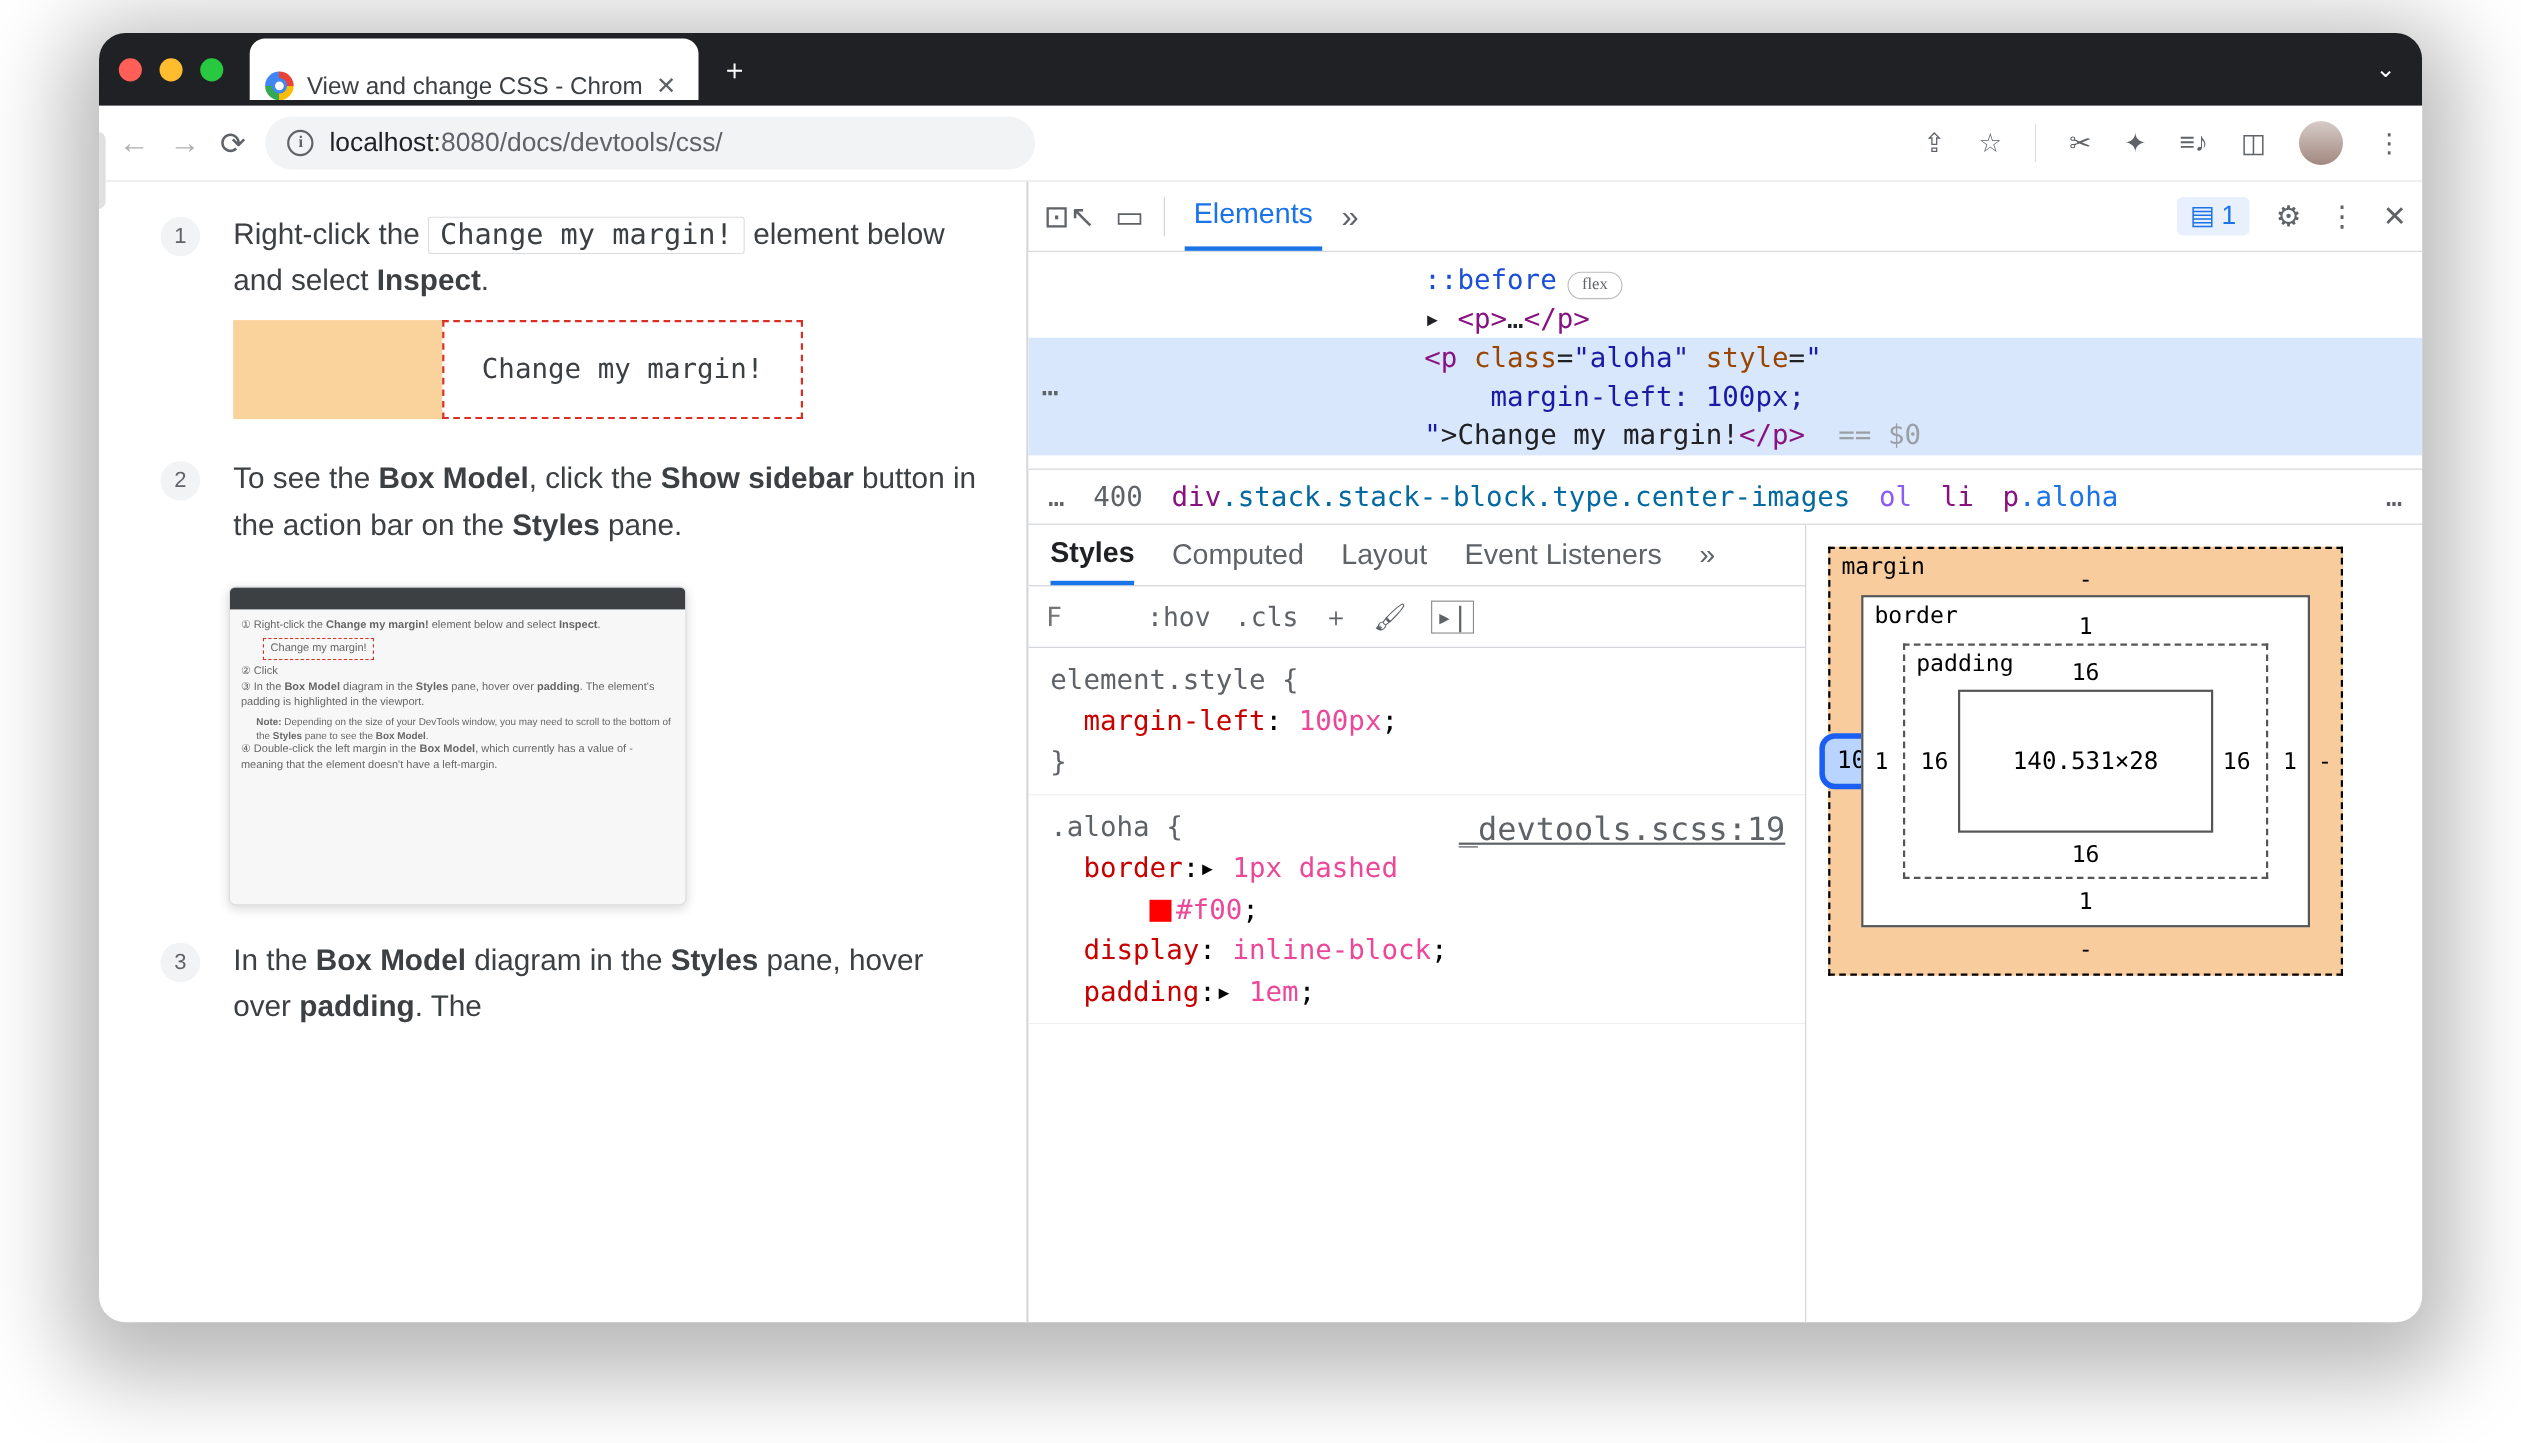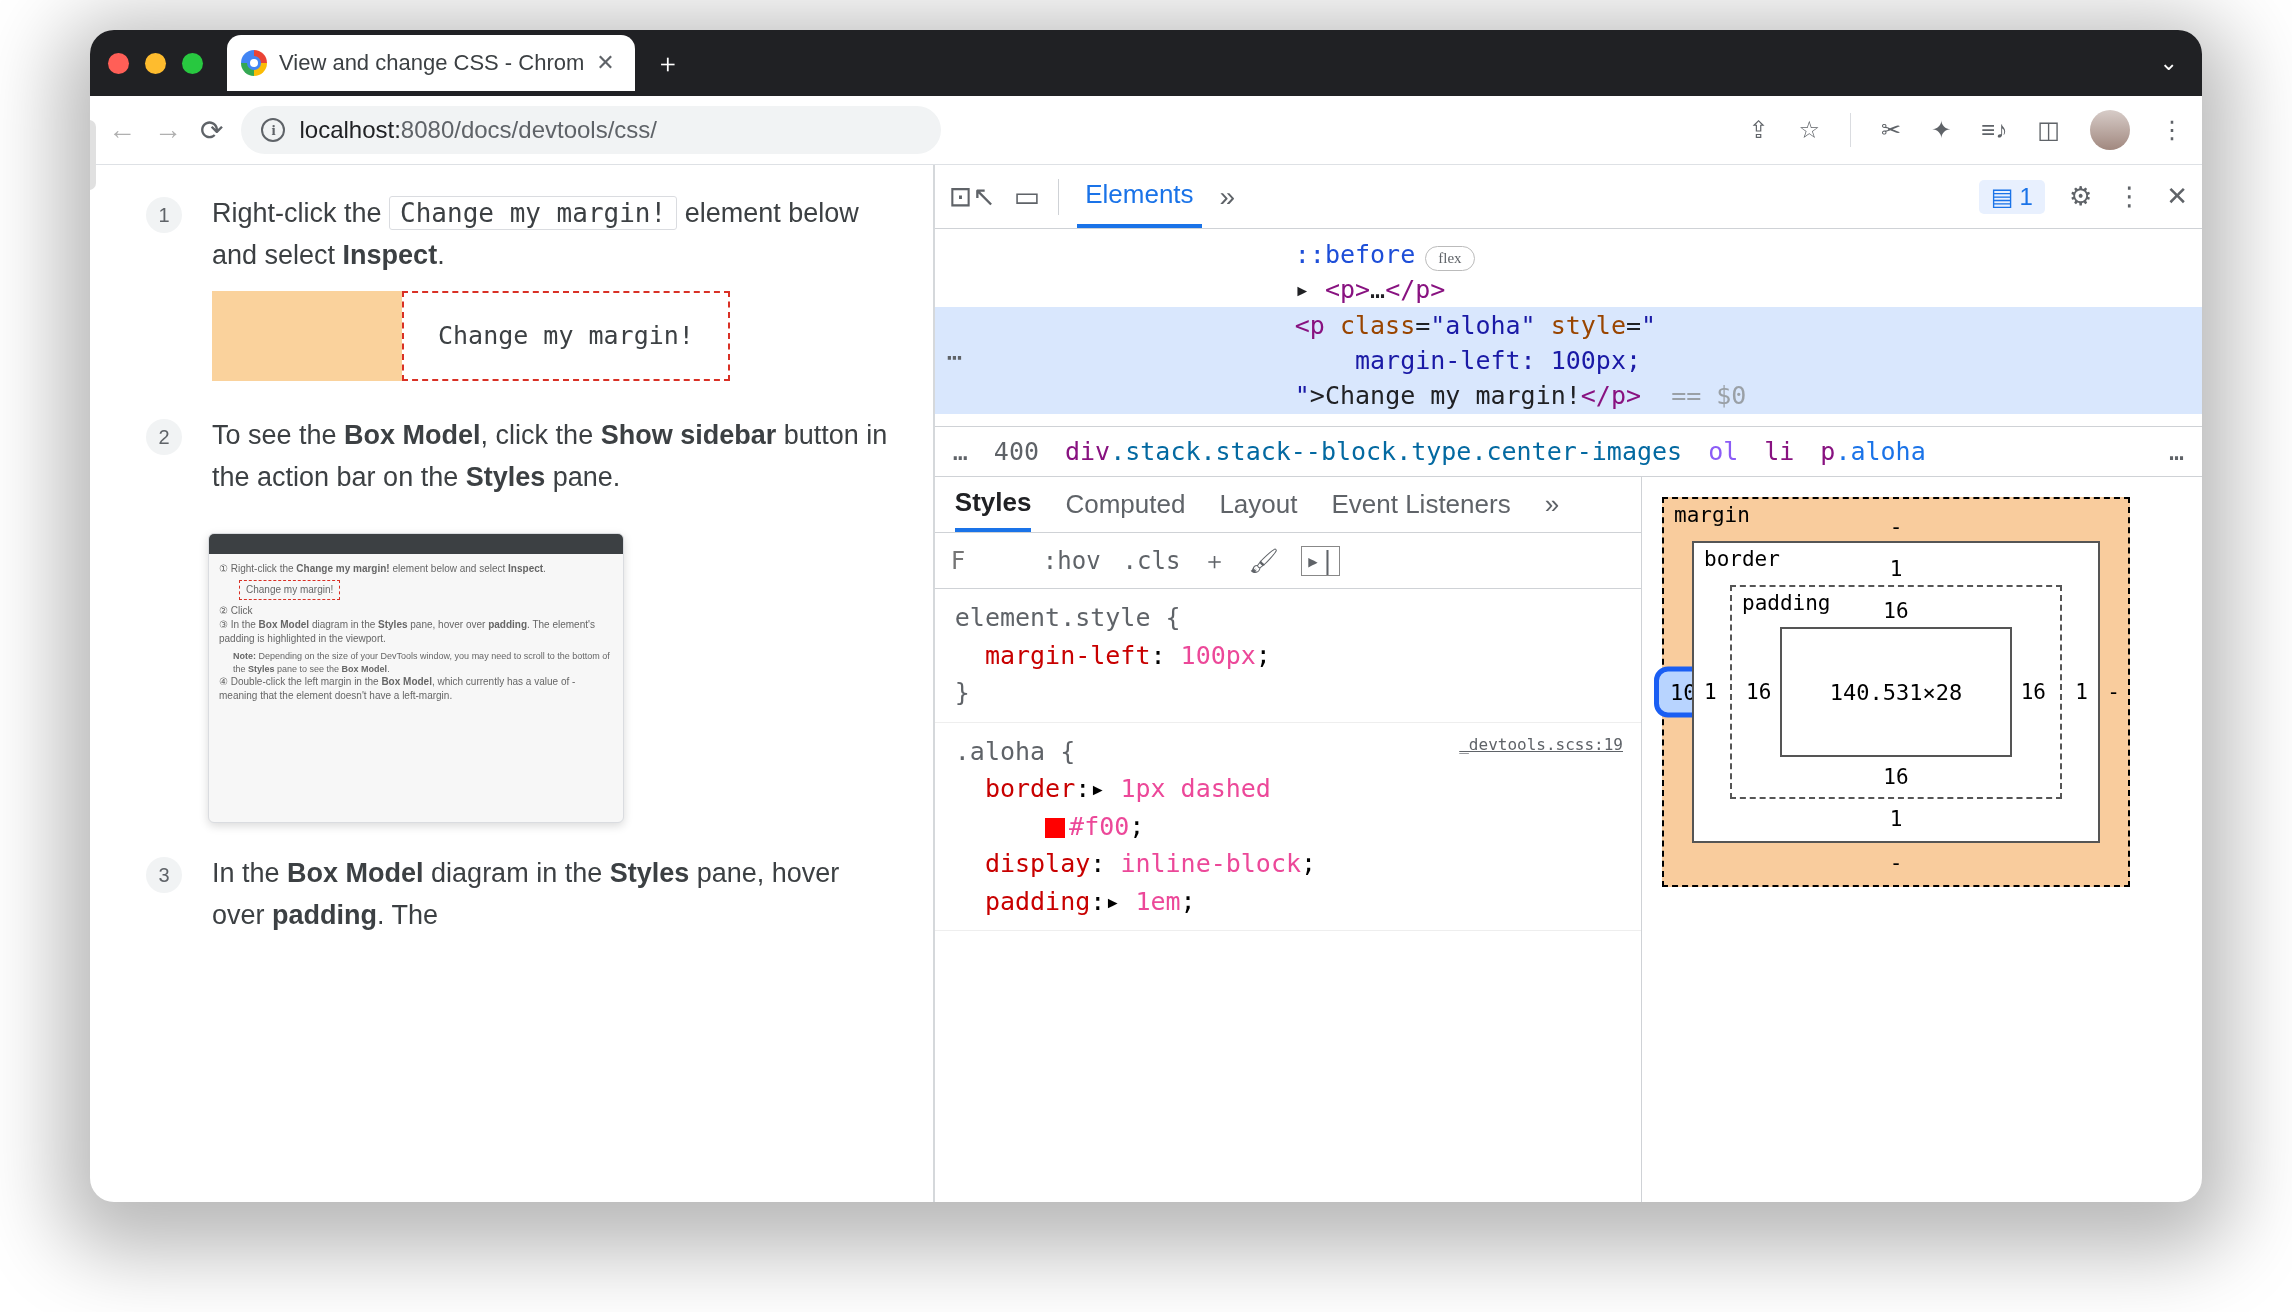--- a/index.html
+++ b/index.html
@@ -4,21 +4,21 @@
 <style>
 * { box-sizing: border-box; margin: 0; padding: 0; }
 body { font-family: -apple-system, BlinkMacSystemFont, "Segoe UI", sans-serif; background: #fff; width: 2292px; height: 1312px; position: relative; overflow: hidden; }
 .shadow-wrap { position:absolute; top:30px; left:90px; right:90px; bottom:110px; border-radius:24px; box-shadow:0 20px 80px 30px rgba(0,0,0,.28); background:#fff; overflow:hidden; display:flex; flex-direction:column; }
 
 
 .tabbar { height:66px; background:#202124; display:flex; align-items:center; padding:0 18px; position:relative; }
 .dots { display:flex; gap:16px; margin-right:24px; }
 .dot { width:21px; height:21px; border-radius:50%; }
 .dot.r{background:#ff5f57}.dot.y{background:#febc2e}.dot.g{background:#28c840}
-.tab { background:#fff; height:56px; border-radius:14px 14px 0 0; display:flex; align-items:center; padding:0 20px 0 14px; gap:12px; }
+.tab { background:#fff; height:56px; border-radius:14px 14px 0 0; display:flex; align-items:flex-end; padding:0 20px 0 14px; gap:12px; }
 .tab-title { font-size:22px; color:#3c4043; }
 .favicon { width:26px; height:26px; background:conic-gradient(#ea4335 0 90deg,#fbbc05 90deg 180deg,#34a853 180deg 270deg,#4285f4 270deg); border-radius:50%; position:relative; }
 .favicon::after { content:''; position:absolute; inset:6px; background:#fff; border-radius:50%; border:3px solid #4285f4; }
 .tab-x { font-size:22px; color:#5f6368; }
 .plus { color:#fff; font-size:26px; margin-left:20px; }
 .cdown { position:absolute; right:24px; color:#fff; font-size:22px; }
 
 
 .toolbar { height:69px; display:flex; align-items:center; padding:0 18px; gap:18px; border-bottom:1px solid #dee1e5; }
 .navbtn { font-size:28px; color:#5f6368; }
@@ -62,21 +62,21 @@
 .crumbs .pick{color:#c05621}
 
 .styles-row { flex:1; display:flex; overflow:hidden; }
 .styles-left { flex:1; display:flex; flex-direction:column; border-right:1px solid #cfd2d6; }
 .sub-tabs { height:56px; border-bottom:1px solid #cfd2d6; display:flex; align-items:center; gap:34px; padding:0 20px; font-size:26px; color:#5f6368; }
 .sub-tabs .act{color:#202124; font-weight:600; border-bottom:4px solid #1a73e8; height:100%; display:flex; align-items:center;}
 .filt-row { height:56px; border-bottom:1px solid #cfd2d6; display:flex; align-items:center; padding:0 16px; gap:22px; font-size:24px; color:#5f6368; font-family:Menlo,monospace; }
 .filt-row input { border:none; outline:none; font-size:24px; width:70px; font-family:Menlo,monospace; }
 .css-block { padding:10px 20px; font-family:Menlo,monospace; font-size:25px; line-height:1.5; border-bottom:1px solid #eee; position:relative; }
 .css-block .sel2{color:#5f6368}.css-block .prop{color:#c80000}.css-block .cval{color:#ec4899}
-.css-block .src-link{position:absolute; right:18px; top:10px; text-decoration:underline; color:#5f6368; font-size:16px}
+.css-block .src-link{position:absolute; right:18px; top:10px; text-decoration:underline; color:#5f6368; font-size:29px}
 .swatch{display:inline-block;width:20px;height:20px;background:#f00;vertical-align:middle;margin-right:4px}
 .rt-box { width:560px; padding:20px; }
 .boxm { position:relative; width:468px; height:390px; font-family:Menlo,monospace; font-size:22px; }
 .bm-layer { position:absolute; display:flex; align-items:center; justify-content:center; }
 .l-margin{inset:0; background:#f9cc9d; border:2px dashed #000}
 .l-border{inset:44px 30px; background:#fddcb2; border:2px solid #555}
 .l-padding{inset:88px 68px; background:#c1d08b; border:2px dashed #555}
 .l-content{inset:130px 118px; background:#a0c4e8; border:2px solid #555; font-size:22px}
 .bm-lab{position:absolute; top:4px; left:10px; font-size:21px}
 .bm-v{position:absolute; font-size:21px}

